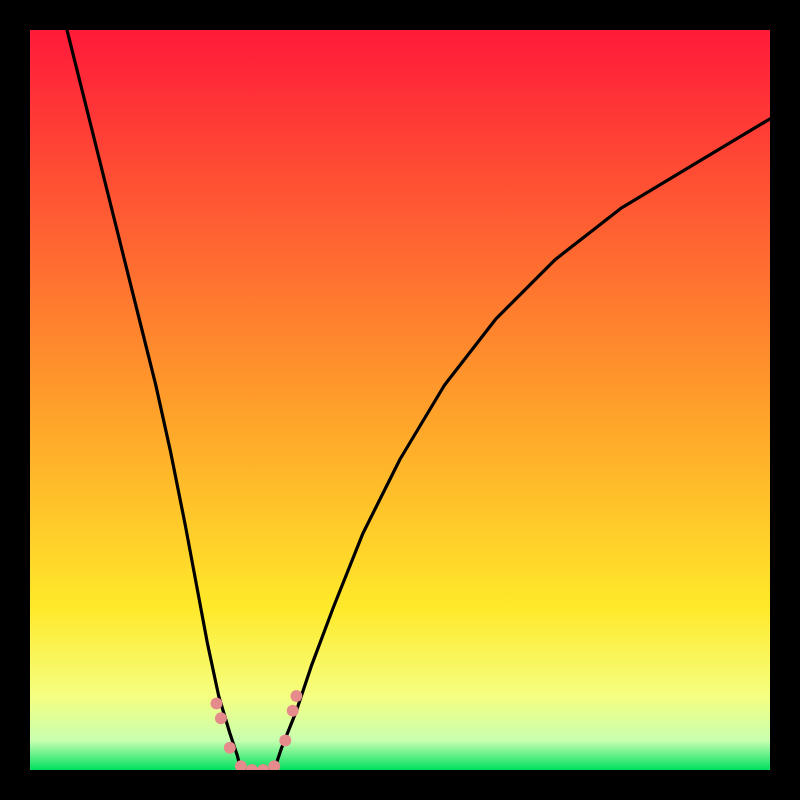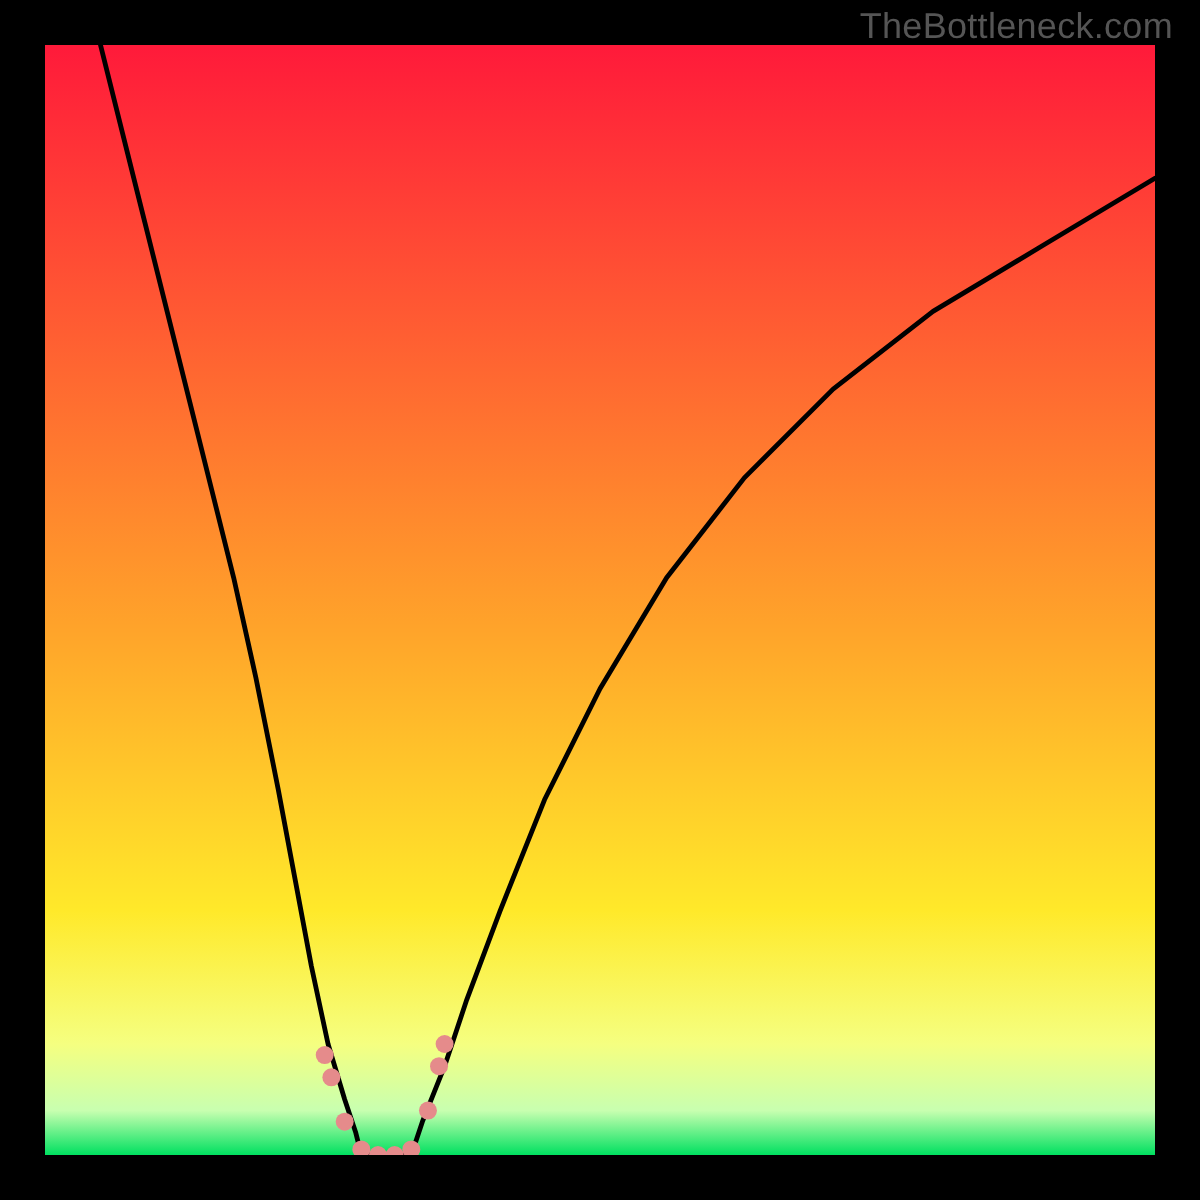--- a/index.html
+++ b/index.html
@@ -39,21 +39,20 @@
     display: block;
     width: 740px;
     height: 740px;
   }
 </style>
 </head>
 <body>
 
 <div class="outer">
 
-  <div class="watermark">TheBottleneck.com</div>
 
   <div class="plot">
     <svg id="chart-svg" viewBox="0 0 740 740">
       <defs>
         <linearGradient id="bg-grad" x1="0" y1="0" x2="0" y2="1">
           <stop id="g-top" offset="0%" stop-color="#ff1a3a"></stop>
           <stop id="g-mid1" offset="52%" stop-color="#ffa22a"></stop>
           <stop id="g-mid2" offset="78%" stop-color="#ffe92a"></stop>
           <stop id="g-mid3" offset="90%" stop-color="#f5ff80"></stop>
           <stop id="g-bot1" offset="96%" stop-color="#c8ffb0"></stop>

